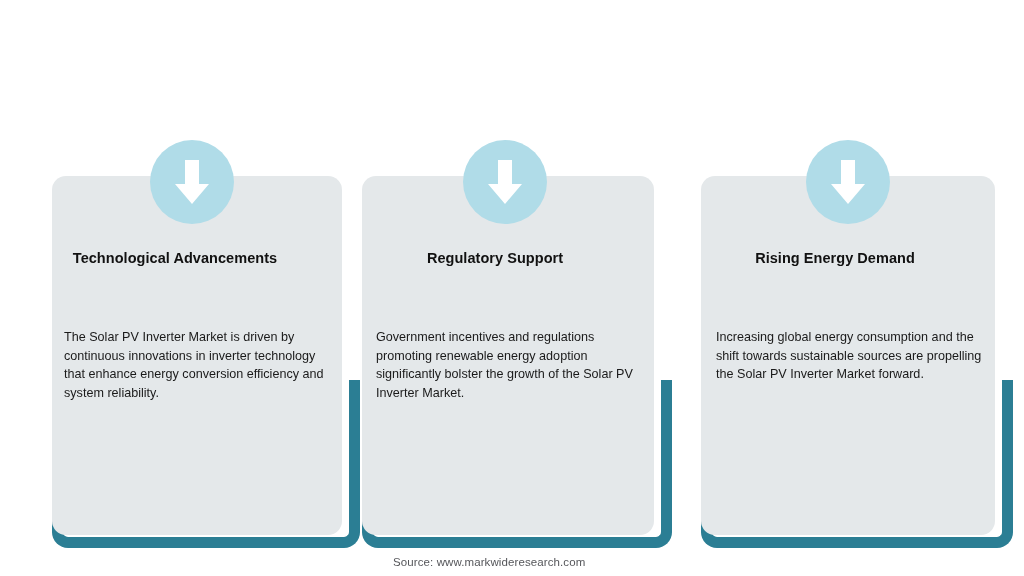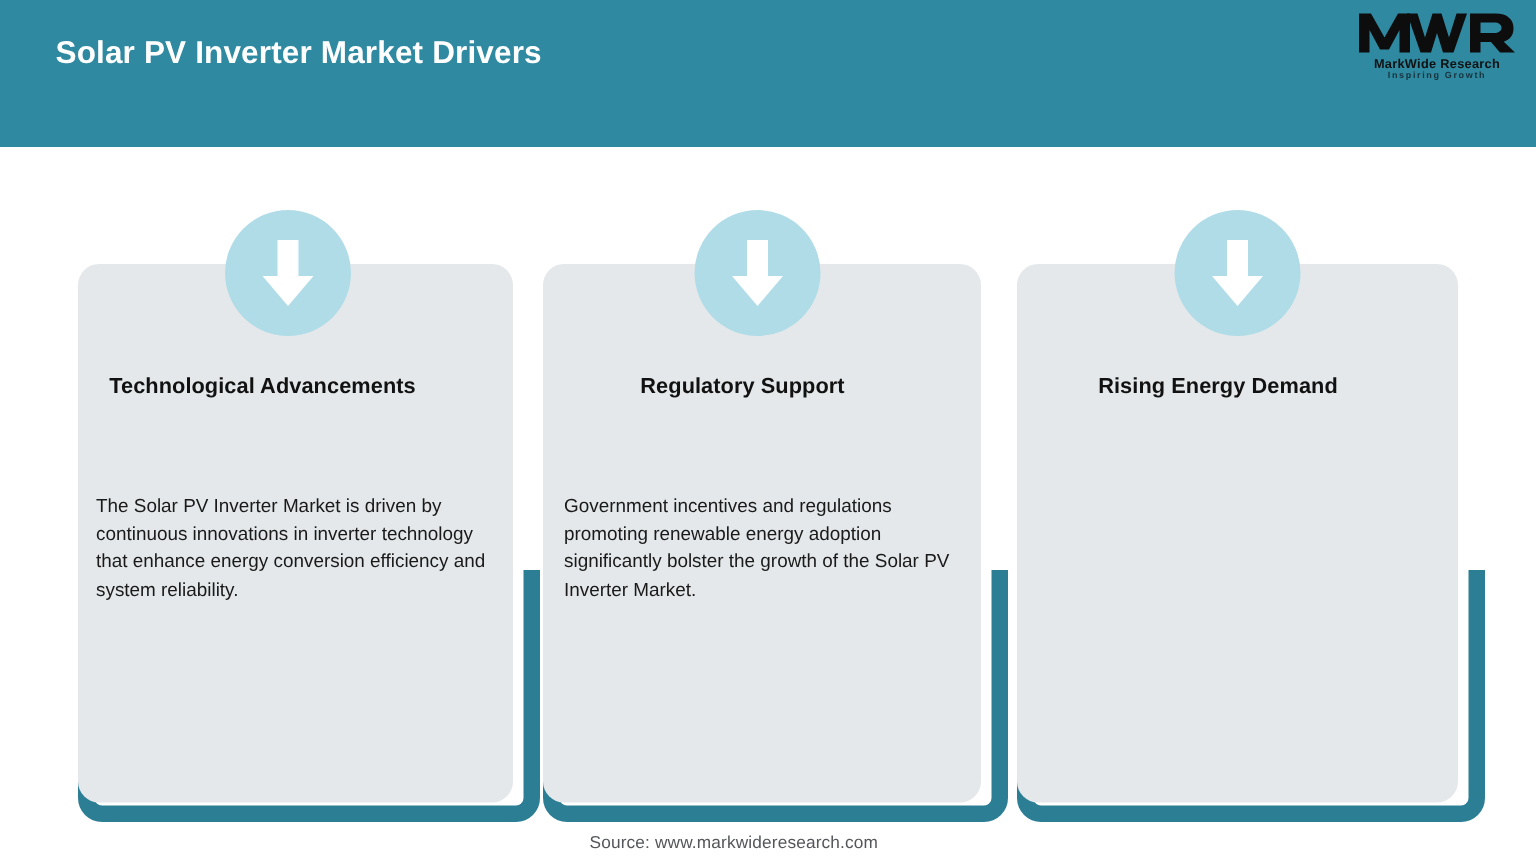--- a/index.html
+++ b/index.html
@@ -40,21 +40,21 @@
     font-size:6px;font-weight:bold;color:#16323c;
     letter-spacing:1.1px;line-height:8px;
     font-family:"Liberation Sans", sans-serif;
   }
 
   
   .cards{position:absolute;left:0;top:0;width:1024px;height:576px;}
   .col{position:absolute;top:0;height:576px;}
   .col.c0{left:30px;width:330px;}
   .col.c1{left:348px;width:330px;}
-  .col.c2{left:665px;width:330px;text-decoration:underline;}
+  .col.c2{left:688px;width:330px;text-decoration:underline;}
 
   
   .frame{
     position:absolute;top:380px;height:168px;
     left:22px;width:308px;
     border-left:11px solid #2b7e94;
     border-right:11px solid #2b7e94;
     border-bottom:11px solid #2b7e94;
     border-bottom-left-radius:16px;
     border-bottom-right-radius:16px;
@@ -116,38 +116,20 @@
     font-size:8.6px;color:#2b2b2b;
     letter-spacing:.05px;
     font-family:"Liberation Sans", sans-serif;
   }
 </style>
 </head>
 <body>
 
 <div class="slide">
 
-  <div class="header">
-    <div class="header-title">Solar PV Inverter Market Drivers</div>
-
-    <div class="logo">
-      <svg class="logo-mark" viewBox="0 0 108 32">
-        <g fill="#0d0d0d">
-
-          <path d="M2 29 L2 3 L10 3 L19 19 L28 3 L36 3 L36 29 L29 29 L29 14 L22 27 L16 27 L9 14 L9 29 Z"></path>
-
-          <path d="M34 3 L41 3 L46 19 L51 3 L57 3 L62 19 L67 3 L74 3 L65 29 L58 29 L54 16 L50 29 L43 29 Z"></path>
-
-          <path d="M76 29 L76 3 L93 3 C101 3 105 7 105 13 C105 17.5 102.5 20.5 98.5 21.8 L106 29 L96 29 L90 22 L83 22 L83 29 Z M83 9 L83 16 L92 16 C95 16 97 14.7 97 12.5 C97 10.3 95 9 92 9 Z"></path>
-        </g>
-      </svg>
-      <span class="logo-name">MarkWide Research</span>
-      <span class="logo-tag">Inspiring Growth</span>
-    </div>
-  </div>
 
   <div class="cards">
 
     <div class="col c1">
       <div class="frame"></div>
       <div class="card"></div>
       <div class="badge">
         <svg width="44" height="50" viewBox="0 0 44 50">
           <path d="M15 3 L29 3 L29 27 L39 27 L22 47 L5 27 L15 27 Z" fill="#ffffff"></path>
         </svg>
@@ -170,19 +152,20 @@
 
     <div class="col c2">
       <div class="frame"></div>
       <div class="card"></div>
       <div class="badge">
         <svg width="44" height="50" viewBox="0 0 44 50">
           <path d="M15 3 L29 3 L29 27 L39 27 L22 47 L5 27 L15 27 Z" fill="#ffffff"></path>
         </svg>
       </div>
       <div class="card-title">Rising Energy Demand</div>
+      <div class="card-body">Increasing global energy consumption and the shift towards sustainable sources are propelling the Solar PV Inverter Market forward.</div>
     </div>
 
   </div>
 
   <div class="source">Source: www.markwideresearch.com</div>
 
 </div>
 
 </body></html>

